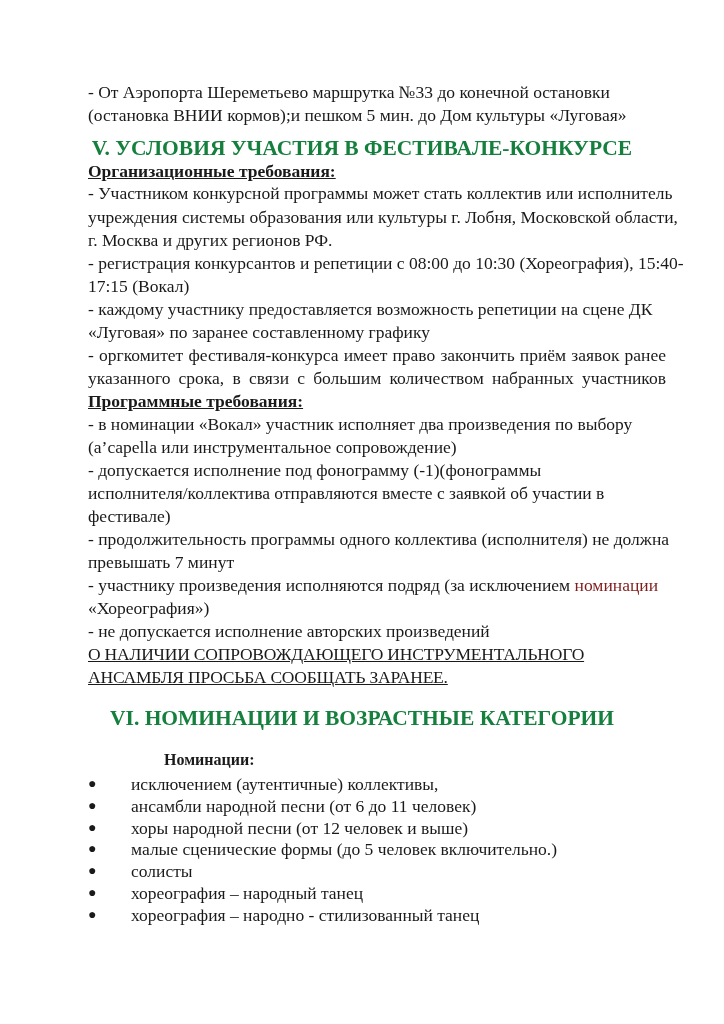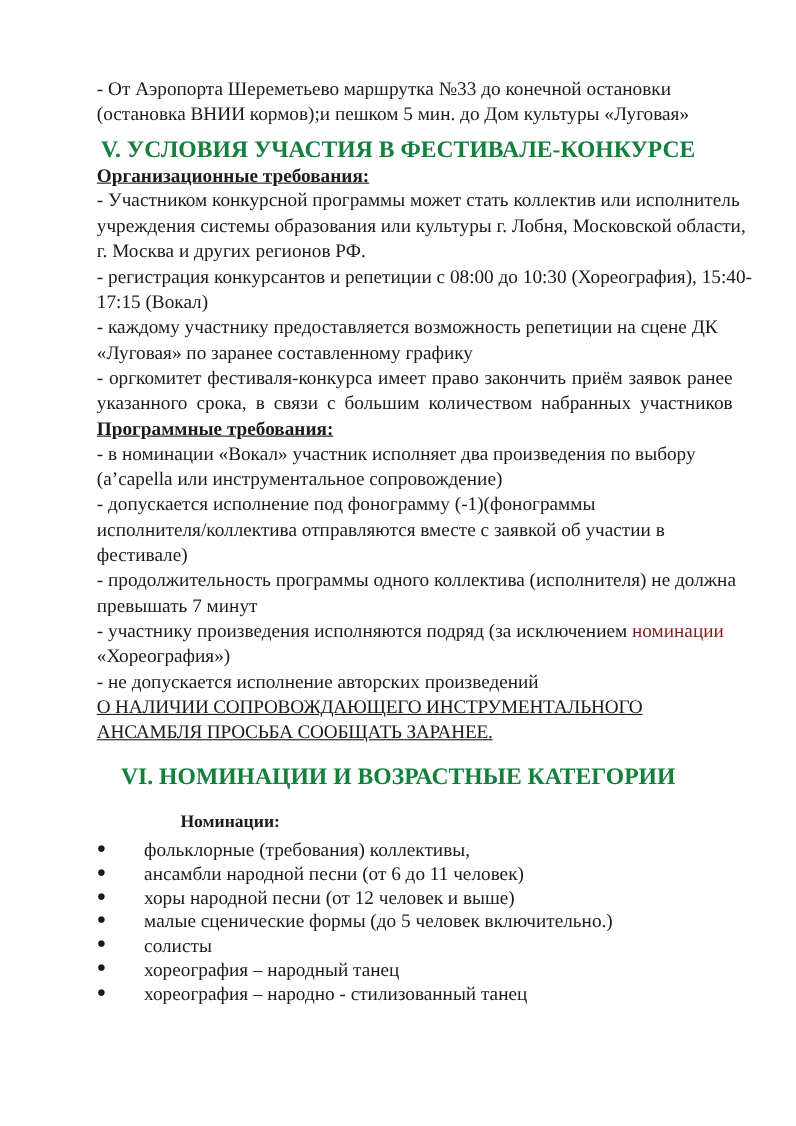--- a/index.html
+++ b/index.html
@@ -1,21 +1,21 @@
 <!DOCTYPE html>
 <html><head>
 <meta charset="utf-8">
 <style>
   html, body { margin: 0; padding: 0; background: #ffffff; }
   body {
     width: 724px; height: 1024px; position: relative; overflow: hidden;
     font-family: "Liberation Serif", "DejaVu Serif", serif;
     color: #1a1a1a;
   }
-  .page { position: absolute; left: 0; top: 0; width: 724px; height: 1012px; }
+  .page { position: absolute; left: 0; top: 12px; width: 724px; height: 1012px; }
   .line { position: absolute; left: 88px; font-size: 17.5px; line-height: 22px; white-space: nowrap; }
   .justify { display: block; width: 578px; text-align: justify; text-align-last: justify; white-space: normal; }
   .h { position: absolute; left: 0; width: 724px; text-align: center; font-weight: bold; font-size: 21.5px; line-height: 26px; color: #15803d; }
   .sub { position: absolute; left: 88px; font-weight: bold; text-decoration: underline; font-size: 17.5px; line-height: 22px; }
   .caps { position: absolute; left: 88px; font-size: 17.5px; text-decoration: underline; line-height: 22px; letter-spacing: -0.2px; white-space: nowrap; }
   .nomh { position: absolute; left: 164px; font-weight: bold; font-size: 16px; line-height: 24px; }
   .bullet { position: absolute; left: 88px; font-size: 17.5px; line-height: 22px; white-space: nowrap; }
   .bullet .dot { position: absolute; left: 0; top: 0; width: 40px; font-size: 14px; }
   .bullet .txt { position: absolute; left: 43px; top: 0; }
   .fade { color: #7f1d1d; }
@@ -61,21 +61,21 @@
   <div class="line" style="top:608px">- не допускается исполнение авторских произведений</div>
 
   <div class="caps" style="top:654px">АНСАМБЛЯ ПРОСЬБА СООБЩАТЬ ЗАРАНЕЕ.</div>
   <div class="caps" style="top:631px">О НАЛИЧИИ СОПРОВОЖДАЮЩЕГО ИНСТРУМЕНТАЛЬНОГО</div>
 
   <div class="h" style="top:693px">VI. НОМИНАЦИИ И ВОЗРАСТНЫЕ КАТЕГОРИИ</div>
   <div class="nomh" style="top:736px">Номинации:</div>
 
   <div class="bullet" style="top:761px">
     <span class="dot">●</span>
-    <span class="txt">фольклорные (требования) коллективы,</span>
+    <span class="txt">исключением (аутентичные) коллективы,</span>
   </div>
   <div class="bullet" style="top:783px">
     <span class="dot">●</span>
     <span class="txt">ансамбли народной песни (от 6 до 11 человек)</span>
   </div>
   <div class="bullet" style="top:805px">
     <span class="dot">●</span>
     <span class="txt">хоры народной песни (от 12 человек и выше)</span>
   </div>
   <div class="bullet" style="top:826px">

